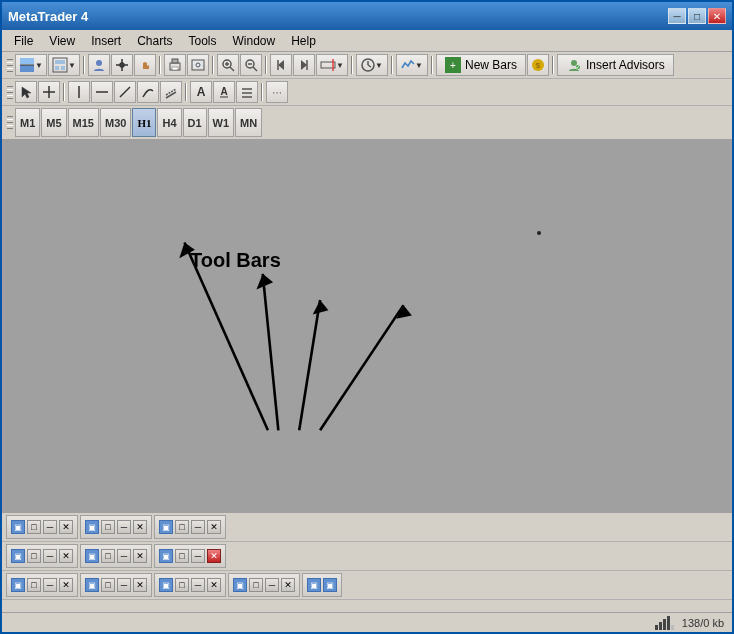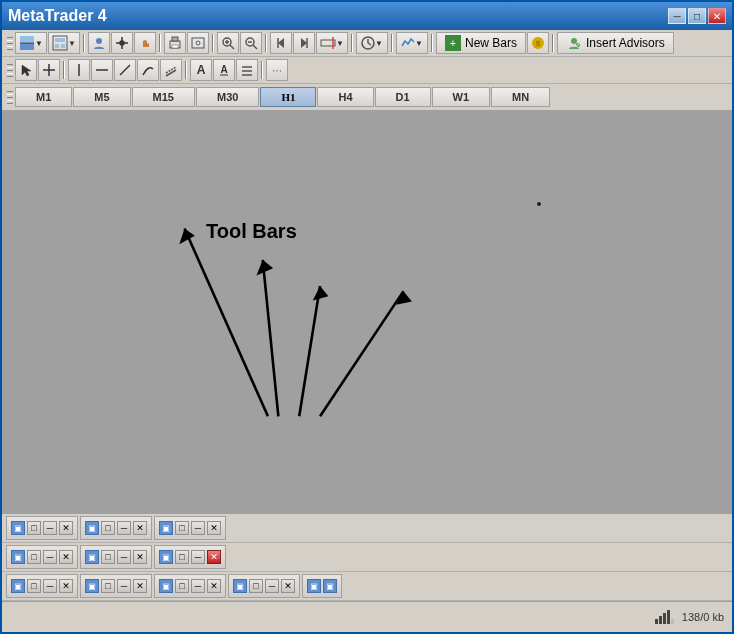--- a/index.html
+++ b/index.html
@@ -3,21 +3,21 @@
   <meta charset="utf-8">
   <style>
     * { margin: 0; padding: 0; box-sizing: border-box; }
     body { width: 734px; height: 634px; overflow: hidden; font-family: 'Segoe UI', Tahoma, Arial, sans-serif; font-size: 12px; background: #d4d0c8; }
 
     
     .window { width: 734px; height: 634px; border: 2px solid #0054a6; background: #d4d0c8; display: flex; flex-direction: column; }
 
     
     .title-bar { height: 28px; background: linear-gradient(to bottom, #4a90d9 0%, #1a5fa8 100%); display: flex; align-items: center; justify-content: space-between; padding: 0 6px; flex-shrink: 0; }
-    .title-bar-text { color: white; font-size: 16px; font-weight: bold; text-align: center; }
+    .title-bar-text { color: white; font-size: 13px; font-weight: bold; text-align: center; }
     .title-bar-buttons { display: flex; gap: 2px; }
     .title-btn { width: 18px; height: 16px; border: 1px solid rgba(255,255,255,0.5); background: linear-gradient(to bottom, #c0d8f0, #8ab0d0); cursor: pointer; display: flex; align-items: center; justify-content: center; font-size: 10px; color: #222; }
     .title-btn.close { background: linear-gradient(to bottom, #f08080, #c02020); color: white; }
 
     
     .menu-bar { height: 22px; background: #d4d0c8; display: flex; align-items: center; padding: 0 4px; border-bottom: 1px solid #a0a0a0; flex-shrink: 0; }
     .menu-item { padding: 2px 8px; cursor: pointer; font-size: 12px; color: #000; }
 
     
     .toolbars { background: #d4d0c8; border-bottom: 2px solid #a0a0a0; flex-shrink: 0; }
@@ -29,41 +29,41 @@
     .tb-btn { width: 22px; height: 22px; background: linear-gradient(to bottom, #f0eeec, #d8d4d0); border: 1px solid #a0a0a0; cursor: pointer; display: flex; align-items: center; justify-content: center; font-size: 11px; color: #333; position: relative; }
 
     
     .new-order-btn { display: flex; align-items: center; gap: 4px; padding: 2px 8px; background: linear-gradient(to bottom, #f0eeec, #d8d4d0); border: 1px solid #a0a0a0; cursor: pointer; font-size: 12px; height: 22px; }
     .new-order-icon { width: 16px; height: 16px; background: #3a8a3a; display: flex; align-items: center; justify-content: center; color: white; font-size: 10px; }
 
     
     .expert-btn { display: flex; align-items: center; gap: 4px; padding: 2px 8px; background: linear-gradient(to bottom, #f0eeec, #d8d4d0); border: 1px solid #a0a0a0; cursor: pointer; font-size: 12px; height: 22px; }
 
     
-    .tf-btn { min-width: 22px; height: 20px; padding: 0 20px; background: linear-gradient(to bottom, #f0eeec, #d8d4d0); border: 1px solid #a0a0a0; cursor: pointer; font-size: 11px; font-weight: bold; color: #333; display: flex; align-items: center; justify-content: center; }
+    .tf-btn { min-width: 22px; height: 29px; padding: 0 4px; background: linear-gradient(to bottom, #f0eeec, #d8d4d0); border: 1px solid #a0a0a0; cursor: pointer; font-size: 11px; font-weight: bold; color: #333; display: flex; align-items: center; justify-content: center; }
     .tf-btn-active { background: linear-gradient(to bottom, #c0d0e8, #a0b8d8); border-color: #6080a0; color: #000; font-family: Liberation Serif, serif; }
 
     
     .main-content { flex: 1; background: #a0a0a0; position: relative; overflow: hidden; }
-    .annotation-text { position: absolute; top: 108px; left: 204px; font-size: 20px; font-weight: bold; color: #000; }
+    .annotation-text { position: absolute; top: 108px; left: 188px; font-size: 20px; font-weight: bold; color: #000; }
 
     
     .dot { position: absolute; top: 90px; left: 535px; width: 4px; height: 4px; background: #222; border-radius: 50%; }
 
     
     .bottom-panels { background: #d4d0c8; flex-shrink: 0; border-top: 2px solid #a0a0a0; }
 
     .panel-tab-row { display: flex; align-items: center; padding: 2px 4px; gap: 2px; border-bottom: 1px solid #b0b0b0; }
     .panel-tab { display: flex; align-items: center; gap: 2px; padding: 1px 4px; background: linear-gradient(to bottom, #e8e4e0, #d0ccc8); border: 1px solid #a0a0a0; height: 24px; }
     .panel-tab-icon { width: 14px; height: 14px; background: #6090d0; border: 1px solid #4070b0; display: flex; align-items: center; justify-content: center; font-size: 8px; color: white; }
     .panel-tab-btn { width: 14px; height: 14px; background: linear-gradient(to bottom, #e8e4e0, #c8c4c0); border: 1px solid #909090; cursor: pointer; display: flex; align-items: center; justify-content: center; font-size: 9px; }
     .panel-tab-close { width: 14px; height: 14px; background: linear-gradient(to bottom, #f08080, #c02020); border: 1px solid #802020; cursor: pointer; display: flex; align-items: center; justify-content: center; font-size: 9px; color: white; }
 
     
-    .status-bar { height: 20px; background: #d4d0c8; border-top: 1px solid #a0a0a0; display: flex; align-items: center; justify-content: flex-end; padding: 15px 8px; gap: 8px; flex-shrink: 0; }
+    .status-bar { height: 20px; background: #d4d0c8; border-top: 1px solid #a0a0a0; display: flex; align-items: center; justify-content: flex-end; padding: 4px 8px; gap: 8px; flex-shrink: 0; margin-top: 12px; }
     .status-bar-text { font-size: 11px; color: #333; }
     .signal-bars { display: flex; gap: 1px; align-items: flex-end; }
     .signal-bar { background: #444; }
 
     
     .arrows-svg { position: absolute; top: 0; left: 0; width: 100%; height: 100%; pointer-events: none; }
 
     .toolbar-grip { display: flex; flex-direction: column; gap: 2px; padding: 2px 1px; cursor: move; }
     .grip-line { width: 6px; height: 1px; background: #808080; }
     .grip-line2 { width: 6px; height: 1px; background: #fff; }
@@ -75,20 +75,29 @@
 
   <div class="title-bar">
     <span class="title-bar-text">MetaTrader 4</span>
     <div class="title-bar-buttons">
       <div class="title-btn">─</div>
       <div class="title-btn">□</div>
       <div class="title-btn close">✕</div>
     </div>
   </div>
 
+  <div class="menu-bar">
+    <span class="menu-item">File</span>
+    <span class="menu-item">View</span>
+    <span class="menu-item">Insert</span>
+    <span class="menu-item">Charts</span>
+    <span class="menu-item">Tools</span>
+    <span class="menu-item">Window</span>
+    <span class="menu-item">Help</span>
+  </div>
 
   <div class="toolbars">
 
     <div class="toolbar-row">
       <div class="toolbar-grip">
         <div class="grip-line"></div>
           <div class="grip-line2"></div>
         <div class="grip-line"></div>
           <div class="grip-line2"></div>
         <div class="grip-line"></div>

